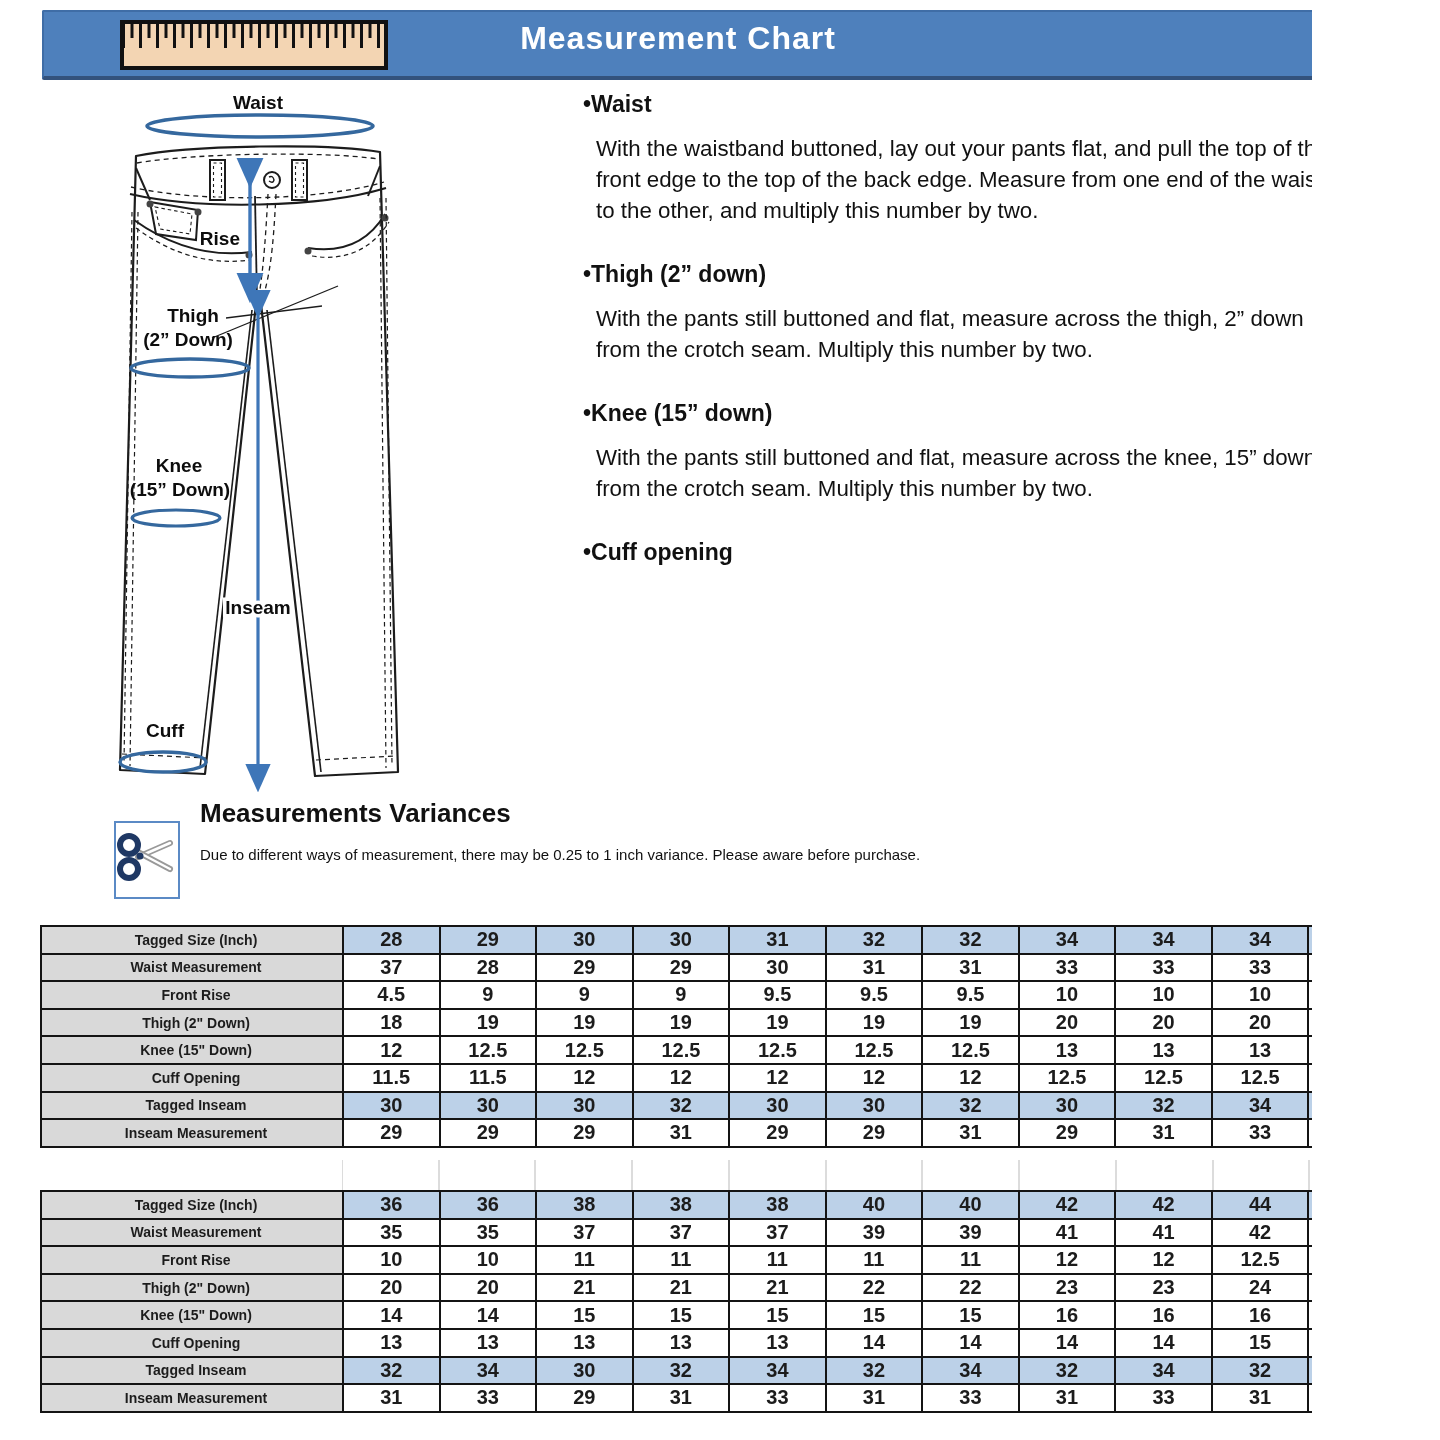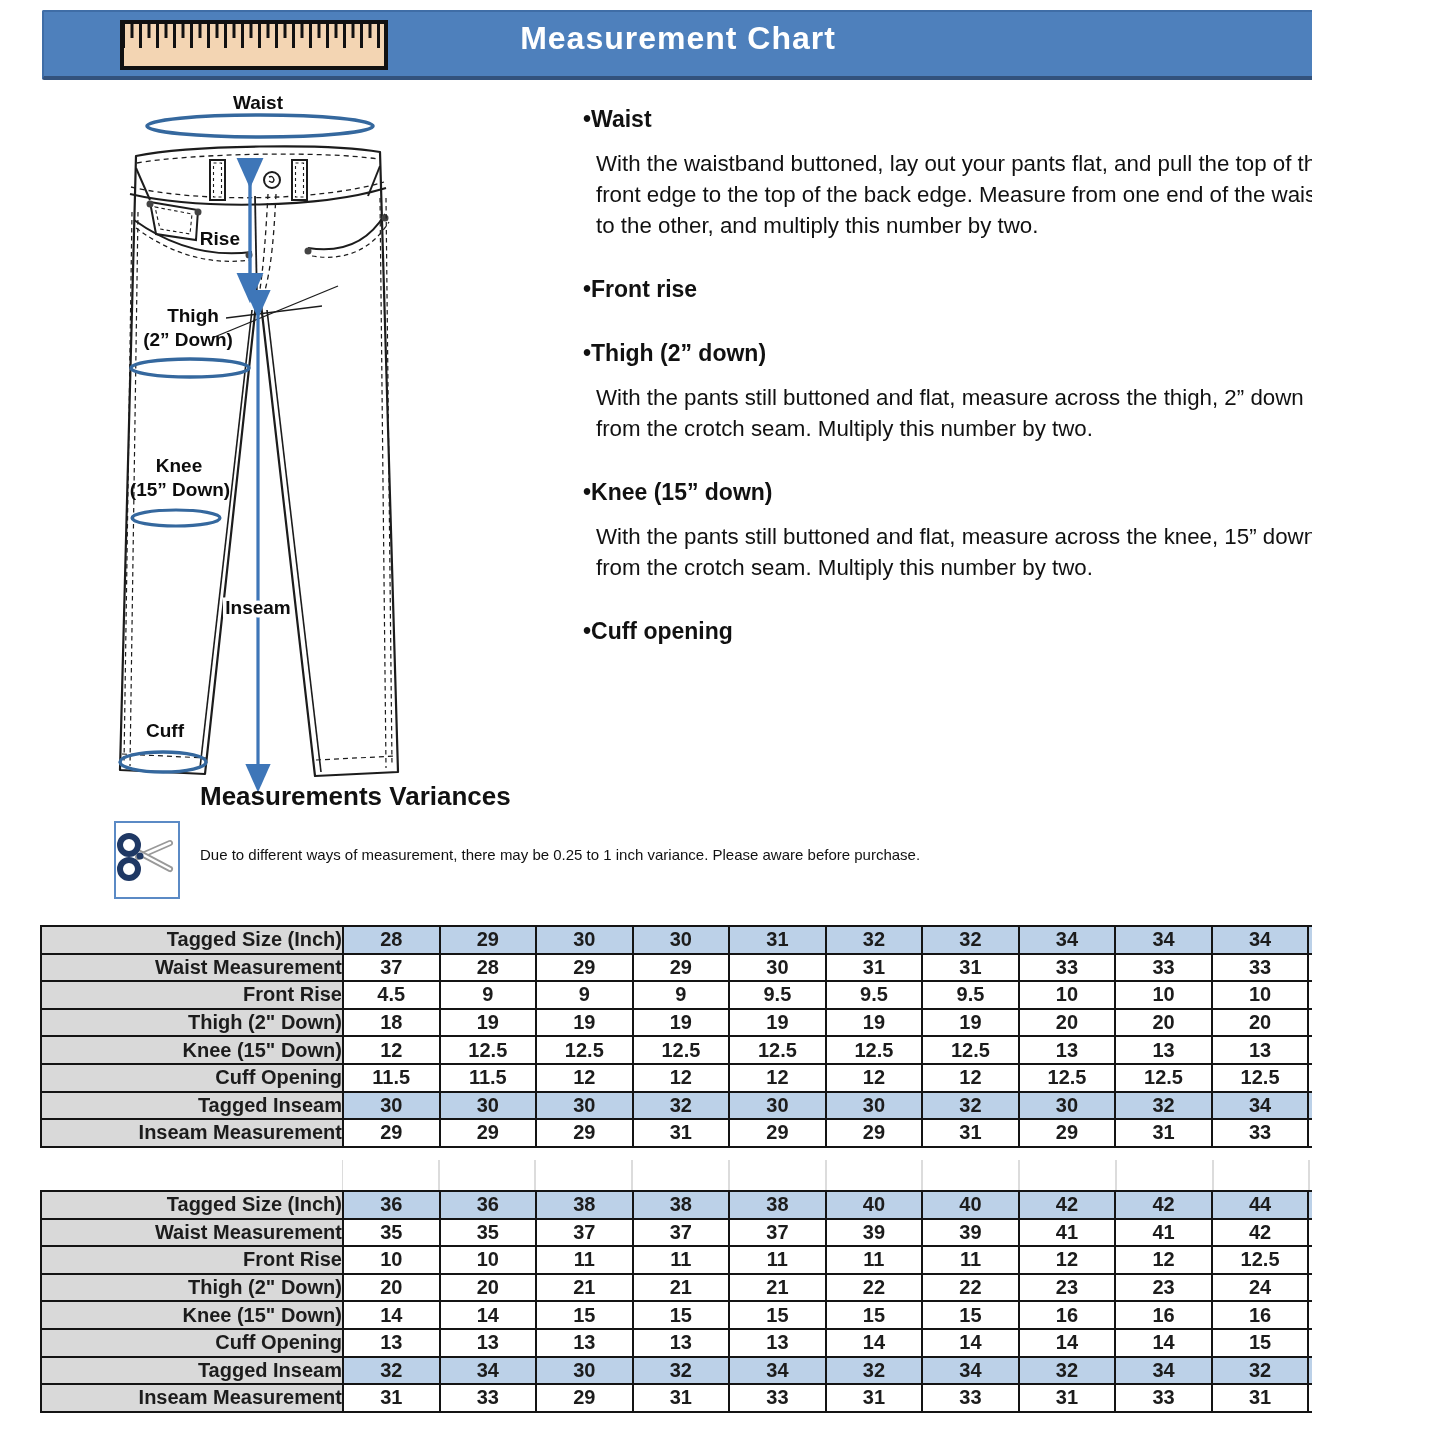--- a/index.html
+++ b/index.html
@@ -12,40 +12,40 @@
   .header-title{position:absolute;left:0;right:0;top:8px;text-align:center;
     color:#ffffff;font-size:32px;font-weight:bold;letter-spacing:1px;}
   .ruler{position:absolute;left:76px;top:8px;}
   .logo{position:absolute;left:1314px;top:2px;}
 
   
   .diagram{position:absolute;left:40px;top:88px;}
   .diagram text{font-family:"Liberation Sans",sans-serif;font-weight:bold;fill:#0d0d0d;}
 
   
-  .instructions{position:absolute;left:583px;top:104px;width:770px;}
+  .instructions{position:absolute;left:583px;top:89px;width:770px;}
   .instr-section{margin:0 0 33px 0;}
   .instr-heading{font-size:23px;font-weight:bold;margin:0;line-height:31px;}
   .instr-body{font-size:22.3px;margin:13px;line-height:31px;}
 
   
   .scissors-box{position:absolute;left:114px;top:821px;width:62px;height:74px;
     background:#fff;border:2px solid #5b8ac5;}
-  .var-heading{position:absolute;left:200px;top:781px;font-size:26px;font-weight:bold;}
+  .var-heading{position:absolute;left:200px;top:798px;font-size:26px;font-weight:bold;}
   .var-body{position:absolute;left:200px;top:836px;width:1130px;font-size:15px;line-height:37px;}
 
   
   table.size-table{position:absolute;left:40px;border-collapse:collapse;table-layout:fixed;
     width:1366px;}
   #table1{top:925px;}
   #table2{top:1190px;}
   .size-table td{border:2px solid #141414;height:25.6px;padding:0;
     text-align:center;font-size:20px;font-weight:bold;color:#1c1c1c;background:#ffffff;
     overflow:hidden;white-space:nowrap;}
-  .size-table td.lbl{background:#d9d9d9;text-align:right;padding-left:8px;font-size:20px;}
+  .size-table td.lbl{background:#d9d9d9;text-align:center;padding-left:8px;font-size:14px;}
   .size-table td.hl{background:#bcd1e8;}
   .table-gap{position:absolute;left:342px;top:1160px;width:1064px;height:30px;
     display:flex;}
   .table-gap div{flex:1;border-right:1px solid #dcdcdc;border-left:1px solid #dcdcdc;}
 </style>
 </head>
 <body>
 
 <div class="page">
 
@@ -151,21 +151,20 @@
     <text x="218" y="526" font-size="19" text-anchor="middle" style="paint-order:stroke;stroke:#ffffff;stroke-width:7px;">Inseam</text>
     <text x="125" y="649" font-size="19" text-anchor="middle">Cuff</text>
   </svg>
 
   <div class="instructions">
     <div class="instr-section">
       <p class="instr-heading">•Waist</p>
       <p class="instr-body">With the waistband buttoned, lay out your pants flat, and pull the top of the front edge to the top of the back edge. Measure from one end of the waist to the other, and multiply this number by two.</p>
     </div>
     <div class="instr-section">
-      <p class="instr-heading">•Front rise</p>
     </div>
     <div class="instr-section">
       <p class="instr-heading">•Thigh (2” down)</p>
       <p class="instr-body">With the pants still buttoned and flat, measure across the thigh, 2” down from the crotch seam. Multiply this number by two.</p>
     </div>
     <div class="instr-section">
       <p class="instr-heading">•Knee (15” down)</p>
       <p class="instr-body">With the pants still buttoned and flat, measure across the knee, 15” down from the crotch seam. Multiply this number by two.</p>
     </div>
     <div class="instr-section">

